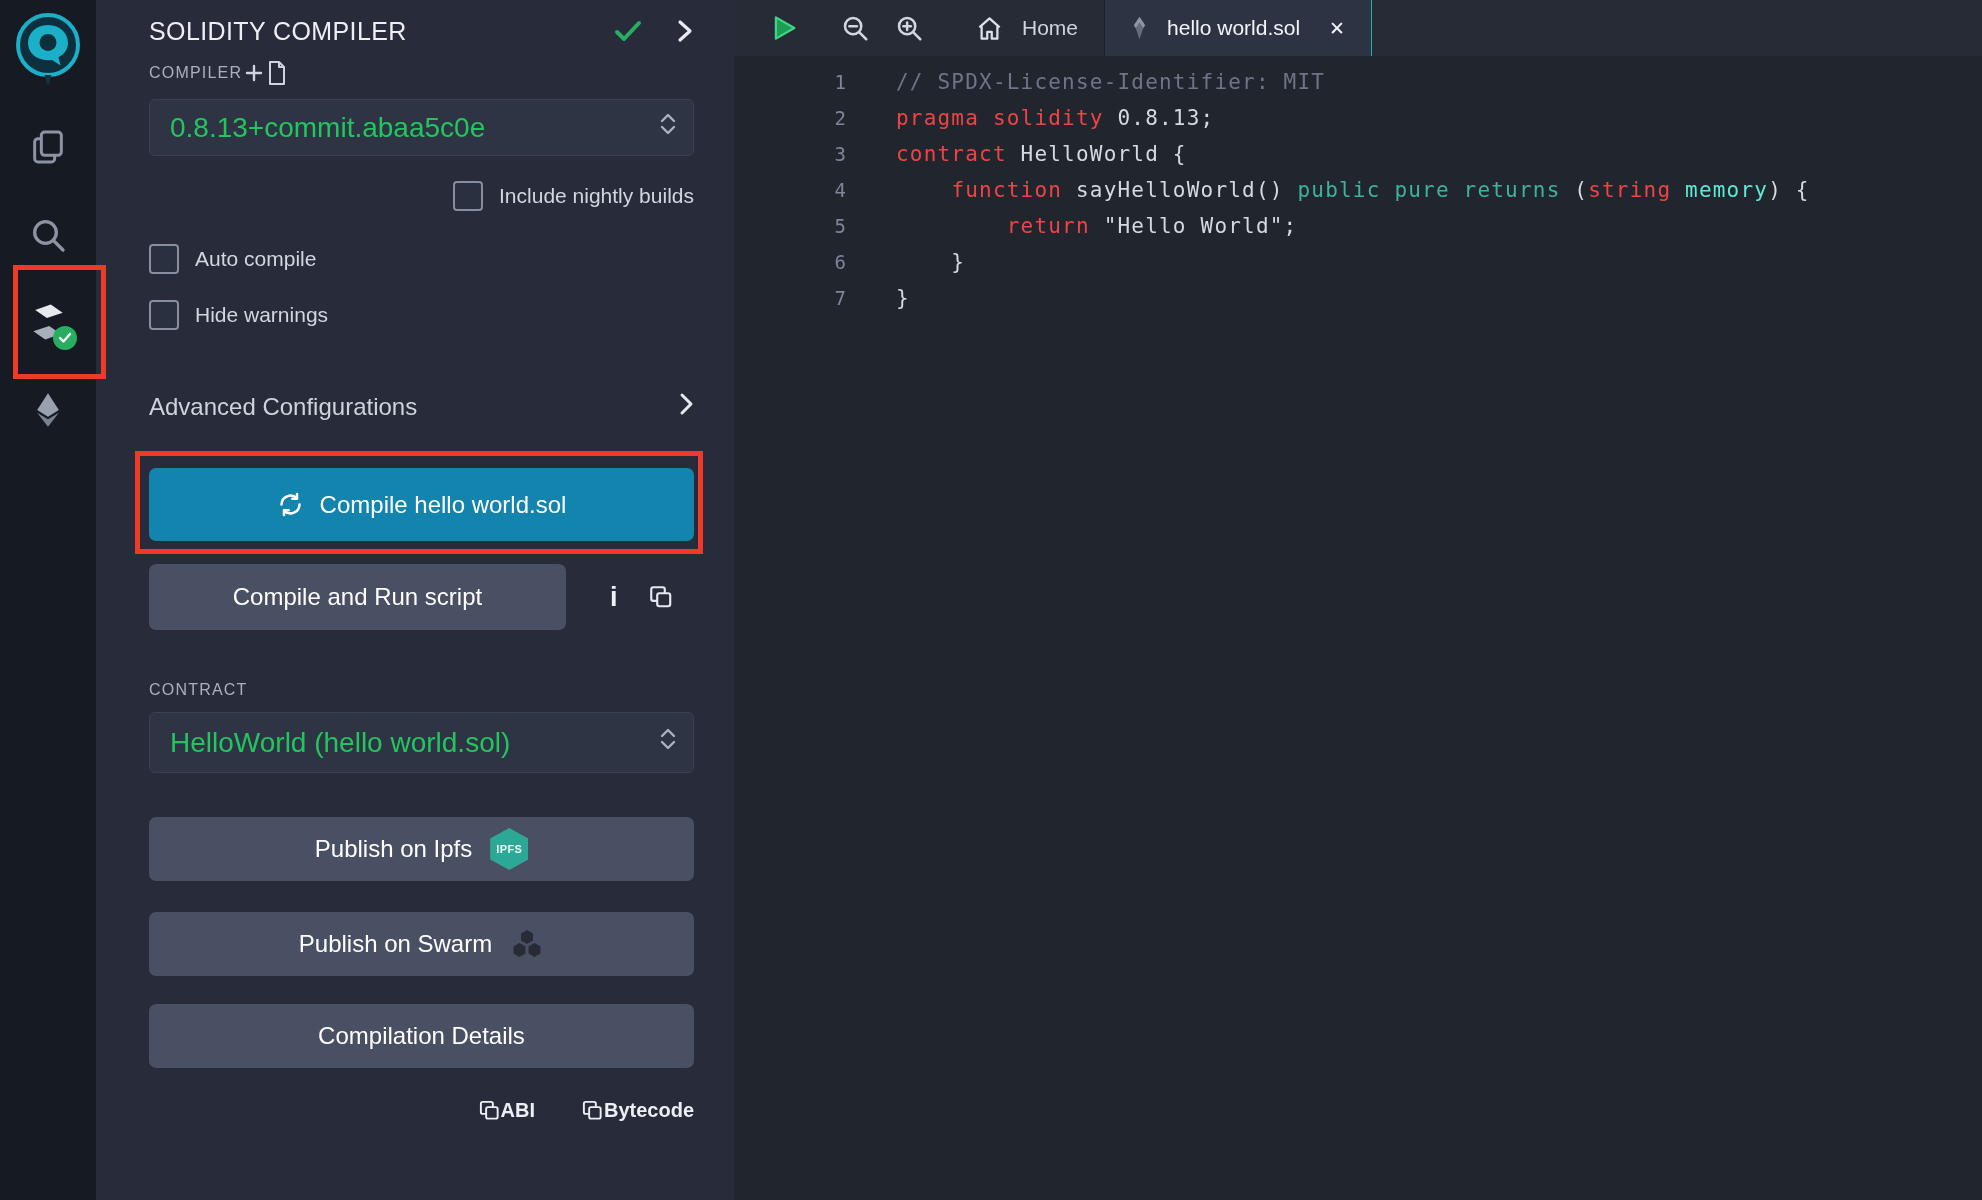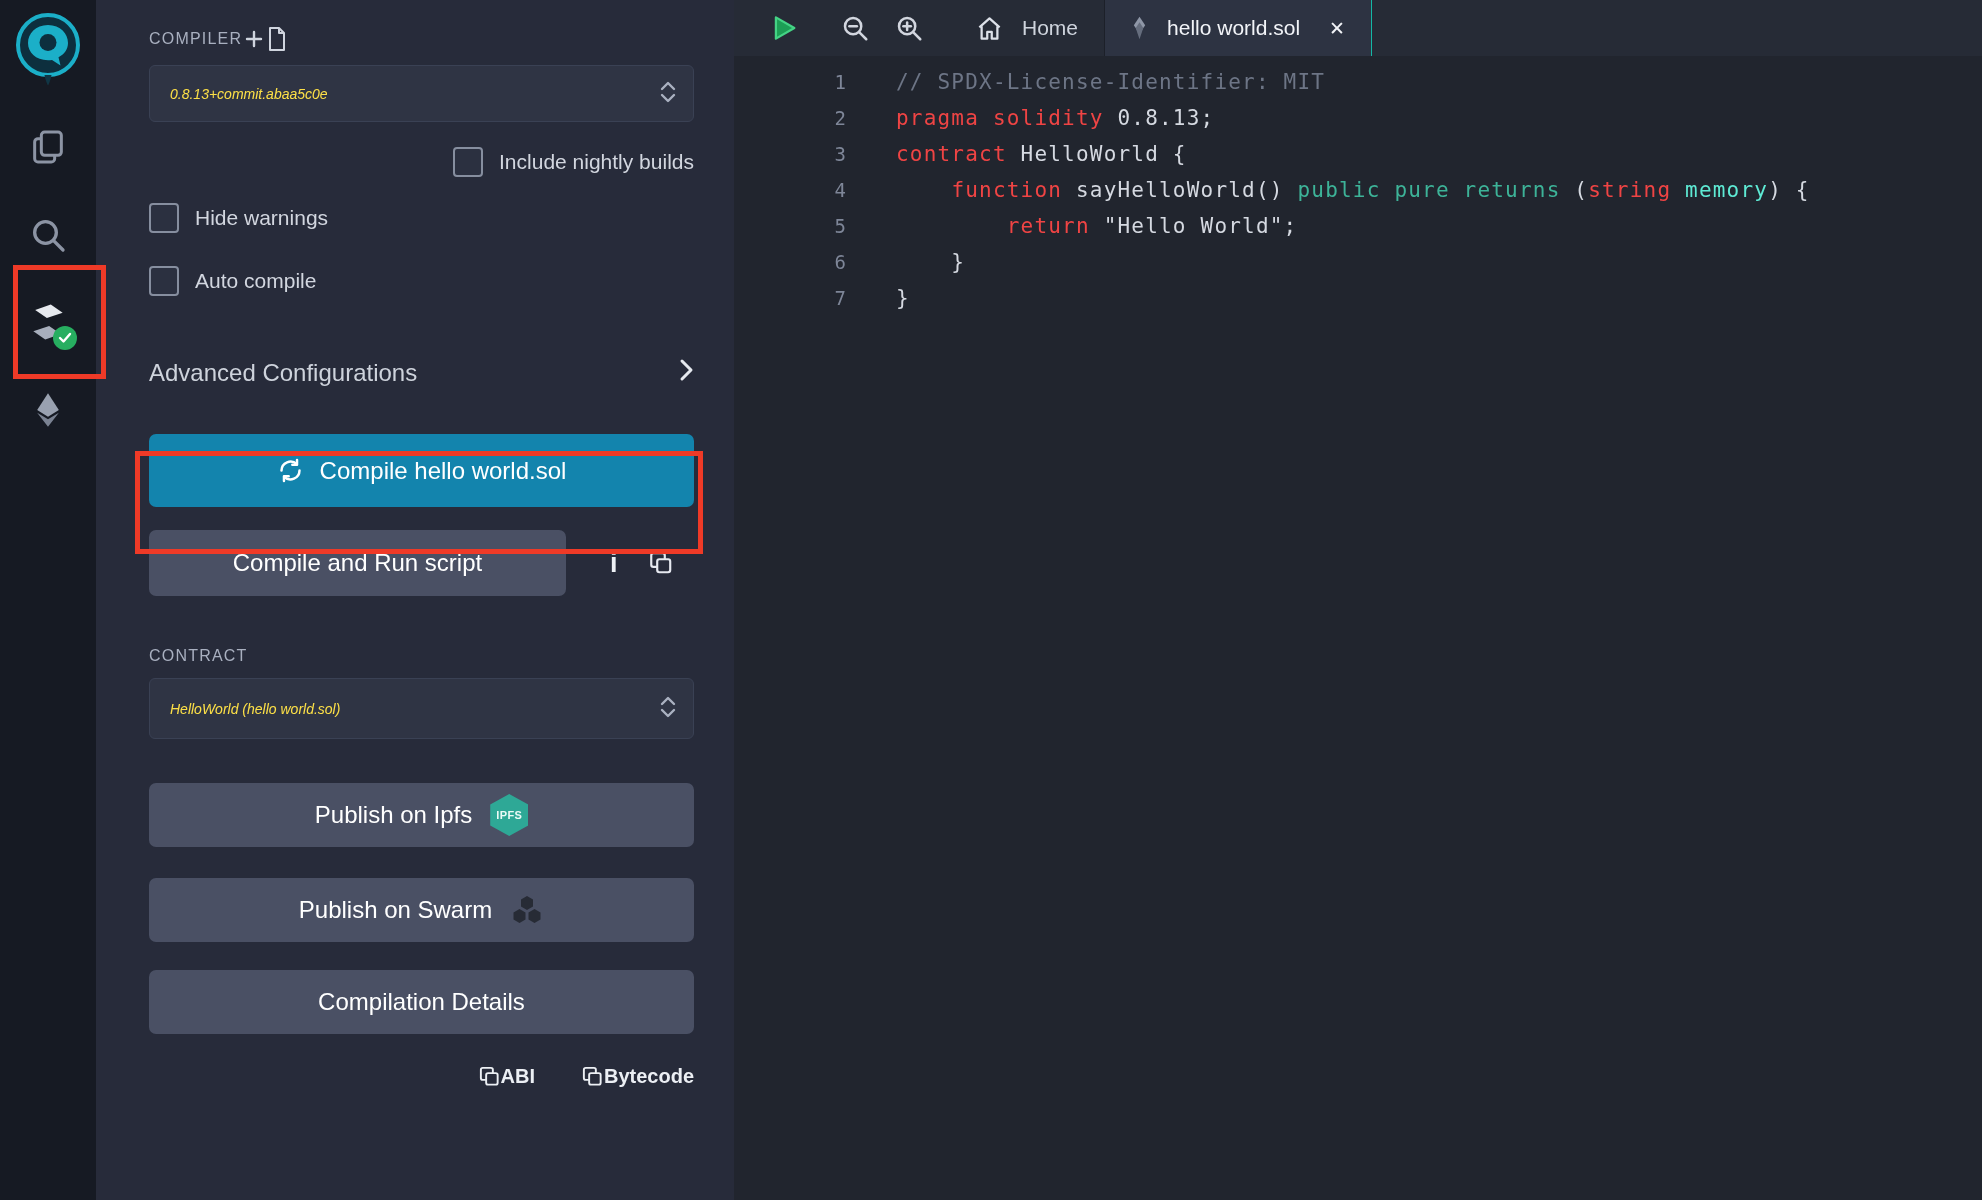--- a/index.html
+++ b/index.html
@@ -24,21 +24,21 @@
 
   
   .side-panel{flex:0 0 638px;width:638px;background:#272b3a;padding:14px 40px 0 53px;color:#d6dae3;}
   .panel-header{display:flex;align-items:center;height:34px;}
   .panel-header h1{font-size:25px;font-weight:500;color:#edeff4;margin:0;letter-spacing:.4px;flex:1;}
   .hdr-chevron{margin-left:34px;display:flex;cursor:pointer;}
   .hdr-check{display:flex;}
   .section-row{margin-top:12px;height:26px;display:flex;align-items:center;}
   .section-label{font-size:16px;letter-spacing:1.2px;color:#a9b0c0;font-weight:500;}
   .icn{display:flex;cursor:pointer;}
-  .select{margin-top:13px;height:57px;background:#2f3444;border:1px solid #3a4154;border-radius:6px;display:flex;align-items:center;padding:0 14px 0 20px;font-size:14px;color:#fde047;cursor:pointer;font-style:italic;}
+  .select{margin-top:13px;height:57px;background:#2f3444;border:1px solid #3a4154;border-radius:6px;display:flex;align-items:center;padding:0 14px 0 20px;font-size:28px;color:#22c55e;cursor:pointer;}
   .select .sel-text{flex:1;}
   .select.tall{height:61px;margin-top:13px;}
   .check-row{display:flex;align-items:center;gap:16px;font-size:21px;color:#d2d6df;cursor:pointer;}
   .check-row.nightly{margin-top:25px;justify-content:flex-end;}
   .check-row.auto{margin-top:33px;}
   .check-row.warn{margin-top:26px;}
   .checkbox{width:30px;height:30px;border:2px solid #868e9f;border-radius:4px;background:#2b3040;flex:0 0 30px;}
   .advanced-row{margin-top:60px;height:34px;display:flex;align-items:center;justify-content:space-between;font-size:24px;color:#ced3dc;cursor:pointer;}
   .btn{border:none;border-radius:7px;font-family:inherit;cursor:pointer;color:#fff;display:flex;align-items:center;justify-content:center;}
   .btn-primary{margin-top:44px;width:100%;height:73px;background:var(--primary);font-size:24px;gap:16px;}
@@ -121,20 +121,33 @@
     </div>
     <div class="act-icon deploy">
       <svg width="40" height="40" viewBox="0 0 24 24">
         <path d="M12 2l6.5 10L12 16 5.5 12z" fill="#99a1b0"></path>
         <path d="M12 17.6l6.5-4L12 22l-6.5-8.4z" fill="#7a8292"></path>
       </svg>
     </div>
   </nav>
 
   <aside class="side-panel">
+    <div class="panel-header">
+      <h1>SOLIDITY COMPILER</h1>
+      <span class="hdr-check">
+        <svg width="28" height="24" viewBox="0 0 28 24">
+            <path d="M3 13l7 7L25 4" fill="none" style="stroke:var(--success)" stroke-width="4" stroke-linecap="round" stroke-linejoin="round"></path>
+          </svg>
+      </span>
+      <span class="hdr-chevron">
+        <svg width="18" height="26" viewBox="0 0 18 26">
+            <path d="M4 4l10 9L4 22" fill="none" stroke="#e8ebf1" stroke-width="3.2" stroke-linecap="round" stroke-linejoin="round"></path>
+          </svg>
+      </span>
+    </div>
 
     <div class="section-row">
       <span class="section-label">COMPILER</span>
       <span class="icn">
         <svg width="24" height="24" viewBox="0 0 24 24">
             <path d="M12 5v14M5 12h14" stroke="#cfd4de" stroke-width="2.4" stroke-linecap="round" fill="none"></path>
           </svg>
       </span>
       <span class="icn">
         <svg width="22" height="26" viewBox="0 0 22 26" fill="none" stroke="#cfd4de" stroke-width="2" stroke-linejoin="round">
@@ -151,27 +164,27 @@
             <path d="M5 13l6-6 6 6"></path>
             <path d="M5 19l6 6 6-6"></path>
           </svg>
       </span>
     </div>
 
     <label class="check-row nightly">
       <span class="checkbox"></span>
       <span>Include nightly builds</span>
     </label>
+    <label class="check-row auto">
+      <span class="checkbox"></span>
+      <span>Auto compile</span>
+    </label>
     <label class="check-row warn">
       <span class="checkbox"></span>
       <span>Hide warnings</span>
-    </label>
-    <label class="check-row auto">
-      <span class="checkbox"></span>
-      <span>Auto compile</span>
     </label>
 
     <div class="advanced-row">
       <span>Advanced Configurations</span>
       <span>
         <svg width="15" height="24" viewBox="0 0 15 24">
             <path d="M3 3l9 9-9 9" fill="none" stroke="#e6e9ef" stroke-width="3" stroke-linecap="round" stroke-linejoin="round"></path>
           </svg>
       </span>
     </div>

